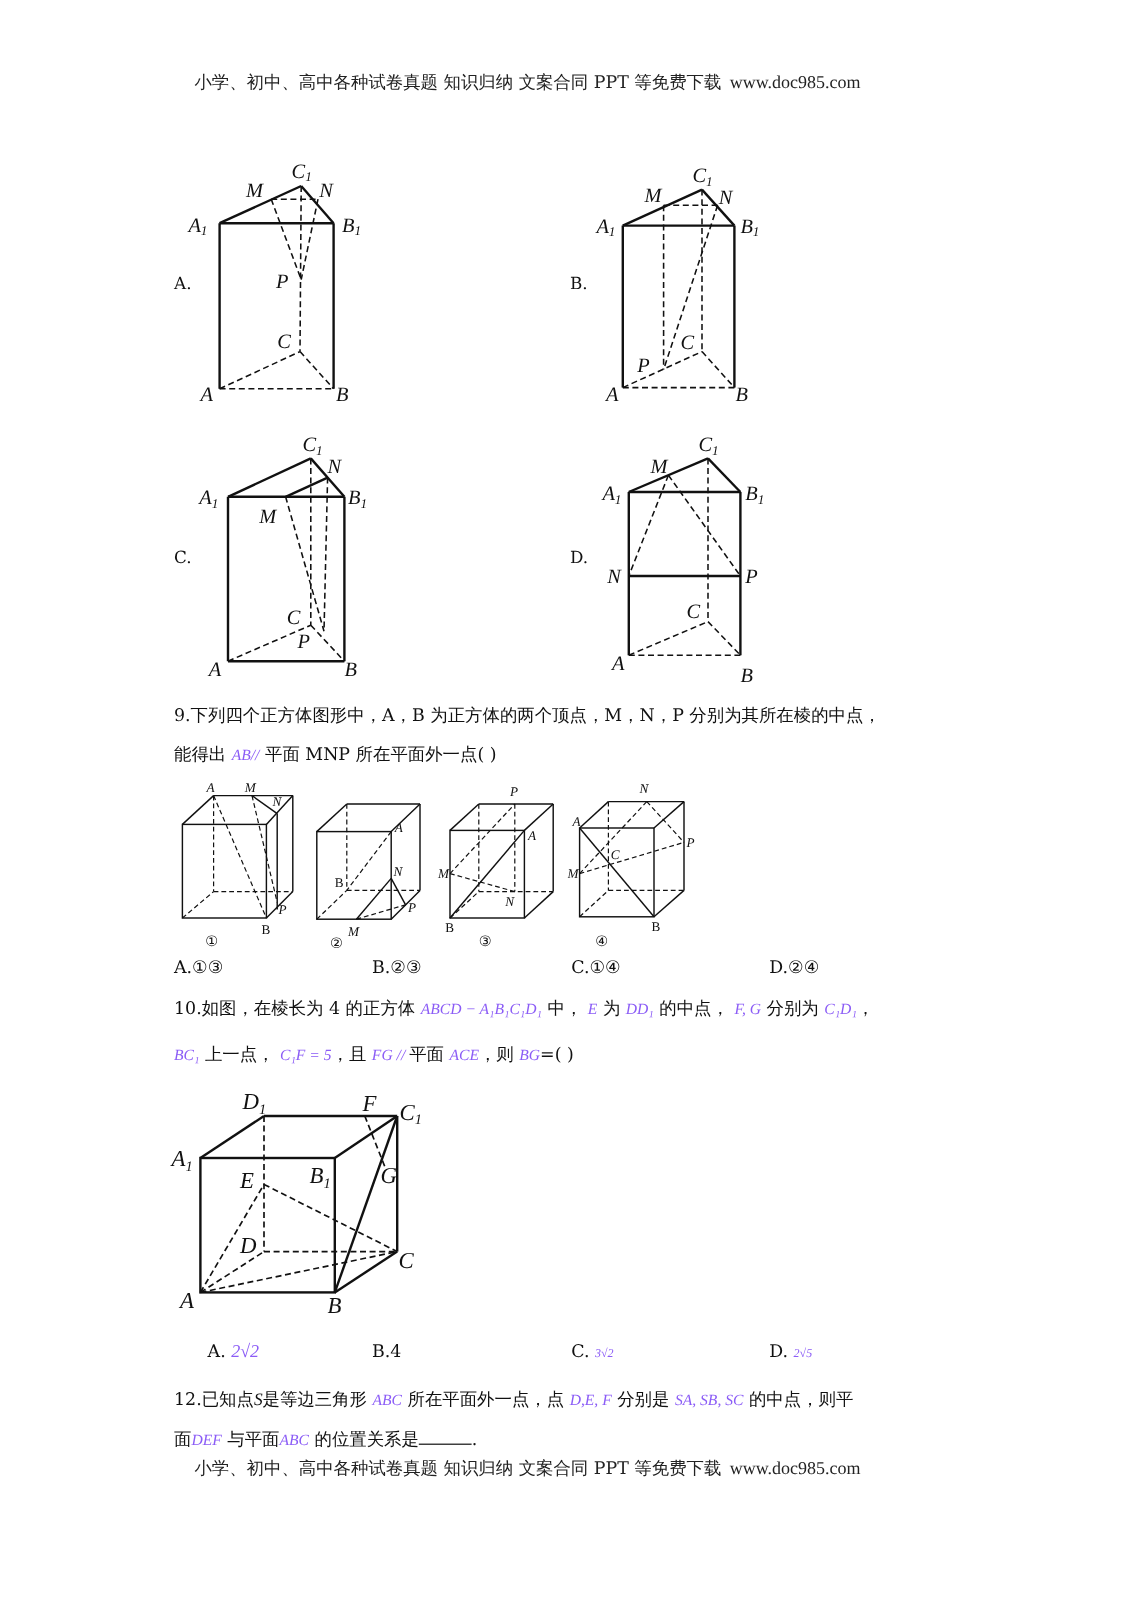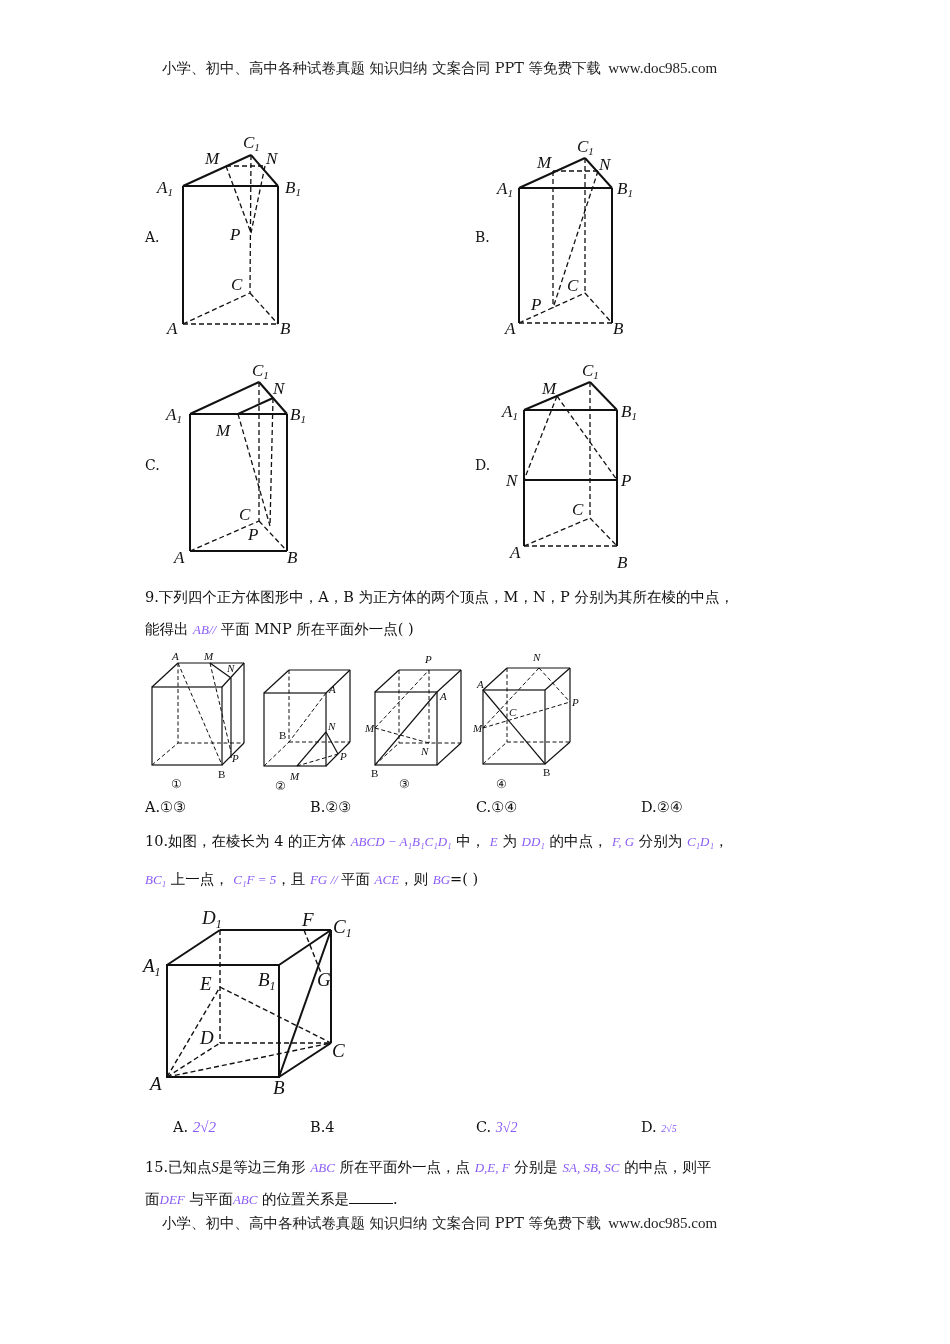--- a/index.html
+++ b/index.html
@@ -310,28 +310,28 @@
   <text x="133" y="194" font-size="19">B</text>
 </svg>
 
 <div class="abs q" style="left:145px; top:1117px;margin-left:28px;">
   <span>A. </span><span class="math" style="font-size:15px;">2√2</span>
 </div>
 <div class="abs q" style="left:310px; top:1117px;text-align:right;">
   <span>B.</span><span>4</span>
 </div>
 <div class="abs q" style="left:476px; top:1117px;">
-  <span>C. </span><span class="math" style="font-size:14px;font-style:italic;">3√2</span>
+  <span>C. </span><span class="math" style="font-size:10px;font-style:italic;">3√2</span>
 </div>
 <div class="abs q" style="left:641px; top:1117px;">
   <span>D. </span><span class="math" style="font-size:10px;">2√5</span>
 </div>
 
 <div class="abs q" style="left:145px; top:1157px;">
-  <span>15.已知点</span><span class="mathi">S</span><span>是等边三角形</span>
+  <span>12.已知点</span><span class="mathi">S</span><span>是等边三角形</span>
   <span class="math">ABC</span>
   <span>所在平面外一点，点</span>
   <span class="math">D,E, F</span>
   <span>分别是</span>
   <span class="math">SA, SB, SC</span>
   <span>的中点，则平</span>
 </div>
 <div class="abs q" style="left:145px; top:1189px;">
   <span>面</span><span class="math">DEF</span>
   <span>与平面</span><span class="math">ABC</span>

